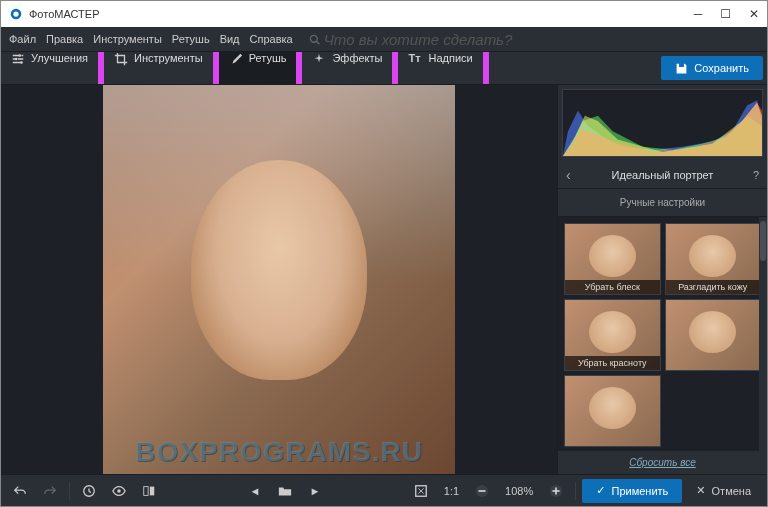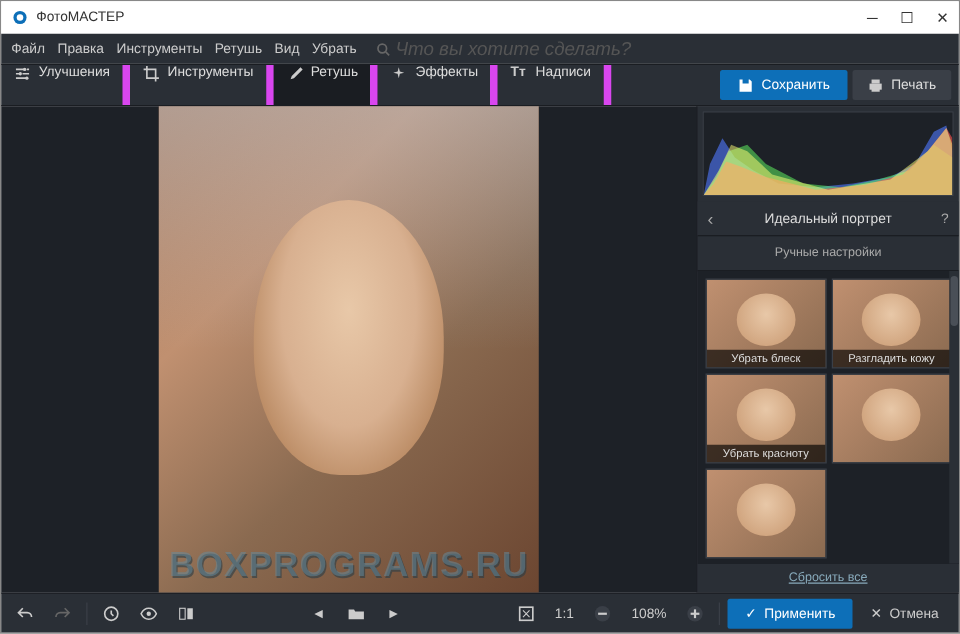--- a/index.html
+++ b/index.html
@@ -12,40 +12,40 @@
 .menubar .search { color: #555; font-style: italic; font-size: 15px; display: flex; align-items: center; gap: 4px; margin-left: 6px;}
 .toolbar { height: 34px; background: #2a2f36; border-top: 1px solid #1a1d22; border-bottom: 1px solid #1a1d22; display: flex; align-items: stretch; }
 .tool-tab { display: flex; align-items: flex-start; gap: 6px; padding: 0 10px; font-size: 11px; color: #ddd; cursor: pointer; border-right: 6px solid #d946ef; }
 .tool-tab.active { background: #1a1d22; }
 .tool-tab svg, .tool-tab .ic { width: 14px; height: 14px; }
 .spacer { flex: 1; }
 .btn-save { background: #0d6fb8; color: #fff; display: flex; align-items: center; gap: 6px; padding: 0 14px; font-size: 11px; margin: 4px 4px; border-radius: 2px; cursor:pointer;}
 .btn-print { background: #3a3f47; color: #ddd; display: flex; align-items: center; gap: 6px; padding: 0 12px; font-size: 11px; margin: 4px 6px 4px 0; border-radius: 2px; cursor:pointer;}
 .main { flex: 1; background: #1d2127; display: flex; overflow: hidden; }
 .canvas { flex: 1; display: flex; align-items: center; justify-content: center; padding: 8px; position: relative; }
-.portrait { width: 304px; height: 400px; background: linear-gradient(135deg, #b08060 0%, #c09070 30%, #8a6a50 60%, #6b4530 100%); position: relative; overflow: hidden; }
+.portrait { width: 352px; height: 400px; background: linear-gradient(135deg, #b08060 0%, #c09070 30%, #8a6a50 60%, #6b4530 100%); position: relative; overflow: hidden; }
 .portrait::before { content:''; position:absolute; top:0; left:0; right:0; height:50%; background: linear-gradient(180deg, rgba(180,200,220,0.4), transparent); }
 .face { position:absolute; top:20%; left:25%; width:50%; height:55%; background: radial-gradient(ellipse at 50% 40%, #e8c8a8 0%, #d8b090 50%, #b88860 80%); border-radius:50% 50% 45% 45%; }
 .watermark { position:absolute; bottom:12px; left:50%; transform:translateX(-50%); font-size:28px; font-weight:bold; color:rgba(100,140,160,0.5); letter-spacing:1px; font-family:sans-serif; text-shadow:1px 1px 0 rgba(40,60,70,0.6); white-space: nowrap;}
 .sidebar { width: 210px; background: #2a2f36; display: flex; flex-direction: column; border-left: 1px solid #1a1d22; }
 .histogram { height: 68px; background: #1d2127; margin: 4px; border: 1px solid #3a3f47; position: relative; overflow:hidden; }
 .histo-svg { width:100%; height:100%; }
 .panel-header { height: 28px; display: flex; align-items: center; justify-content: center; font-size: 11px; color: #ddd; position: relative; background:#2a2f36; border-bottom:1px solid #1a1d22; }
 .panel-header .back { position: absolute; left: 8px; cursor:pointer; font-size:14px; color:#aaa;}
 .panel-header .help { position: absolute; right: 8px; cursor:pointer; color:#aaa; font-size:11px;}
 .subtabs { height: 28px; display: flex; font-size: 10px; }
 .subtabs div { flex: 1; display: flex; align-items: center; justify-content: center; color: #aaa; cursor: pointer; border-bottom: 1px solid #1a1d22; }
 .subtabs div.active { background: #1d2127; color: #ddd; border-bottom: 2px solid #0d6fb8; }
 .presets { flex: 1; overflow: auto; padding: 6px; display: grid; grid-template-columns: 1fr 1fr; gap: 4px; background:#1d2127; position:relative;}
 .preset { position: relative; height: 72px; background: linear-gradient(135deg,#c09070,#8a6a50); border: 1px solid #3a3f47; cursor:pointer; overflow:hidden;}
 .preset .pface{ position:absolute; top:15%; left:25%; width:50%; height:60%; background: radial-gradient(ellipse at 50% 40%, #e8c8a8, #c89870); border-radius:50%;}
 .preset-label { position: absolute; bottom: 0; left: 0; right: 0; background: rgba(0,0,0,0.65); color: #ddd; font-size: 9px; text-align: center; padding: 2px 0; }
 .sidebar-scroll { width:8px; background:#2a2f36; position:absolute; right:0; top:0; bottom:0;}
 .sidebar-scroll::before{content:''; position:absolute; top:4px; left:1px; width:6px; height:40px; background:#4a4f57; border-radius:3px;}
-.reset-link { text-align: center; font-size: 10px; color: #8ab; padding: 6px; cursor:pointer; text-decoration: underline; background:#2a2f36;}
+.reset-link { text-align: center; font-size: 10px; color: #8ab; padding: 6px; cursor:pointer; text-decoration: underline; background:#2a2f36;font-style:italic;}
 .bottombar { height: 32px; background: #2a2f36; border-top: 1px solid #1a1d22; display: flex; align-items: center; padding: 0 6px; gap: 4px; font-size: 11px; color: #ccc; }
 .bb-btn { width: 26px; height: 24px; display: flex; align-items: center; justify-content: center; cursor: pointer; border-radius:2px;}
 .bb-sep { width: 1px; height: 18px; background: #3a3f47; margin: 0 2px; }
 .zoom { font-size: 11px; padding: 0 6px; }
 .btn-apply { background: #0d6fb8; color: #fff; display: flex; align-items: center; gap: 6px; padding: 0 14px; height: 24px; font-size: 11px; cursor: pointer; border-radius:2px;}
 .btn-cancel { display: flex; align-items: center; gap: 6px; padding: 0 10px; height: 24px; font-size: 11px; cursor: pointer; color:#ccc;}
 svg { fill: currentColor; }
 </style>
 </head>
 <body>
@@ -63,21 +63,21 @@
       <span>✕</span>
     </div>
   </div>
 
   <div class="menubar">
     <span>Файл</span>
     <span>Правка</span>
     <span>Инструменты</span>
     <span>Ретушь</span>
     <span>Вид</span>
-    <span>Убрать</span>
+    <span>Справка</span>
     <span class="search">
       <svg width="11" height="11" viewBox="0 0 16 16">
           <circle cx="7" cy="7" r="5" fill="none" stroke="#666" stroke-width="2"></circle>
           <line x1="11" y1="11" x2="15" y2="15" stroke="#666" stroke-width="2"></line>
         </svg>
       <span>Что вы хотите сделать?</span>
     </span>
   </div>
 
   <div class="toolbar">
@@ -111,28 +111,20 @@
     <div class="tool-tab">
       <span class="ic" style="font-size:11px;font-weight:bold;color:#ccc">Tт</span>
       <span>Надписи</span>
     </div>
     <div class="spacer"></div>
     <div class="btn-save">
       <svg width="13" height="13" viewBox="0 0 16 16">
           <path d="M2 2h10l2 2v10H2z M5 2v4h6V2 M4 10h8v4H4z" fill="#fff"></path>
         </svg>
       <span>Сохранить</span>
-    </div>
-    <div class="btn-print">
-      <svg width="13" height="13" viewBox="0 0 16 16">
-          <rect x="4" y="2" width="8" height="4" fill="#ccc"></rect>
-          <rect x="2" y="6" width="12" height="6" fill="#ccc"></rect>
-          <rect x="4" y="10" width="8" height="4" fill="#ccc"></rect>
-        </svg>
-      <span>Печать</span>
     </div>
   </div>
 
   <div class="main">
     <div class="canvas">
       <div class="portrait">
         <div class="face"></div>
         <div class="watermark">BOXPROGRAMS.RU</div>
       </div>
     </div>

